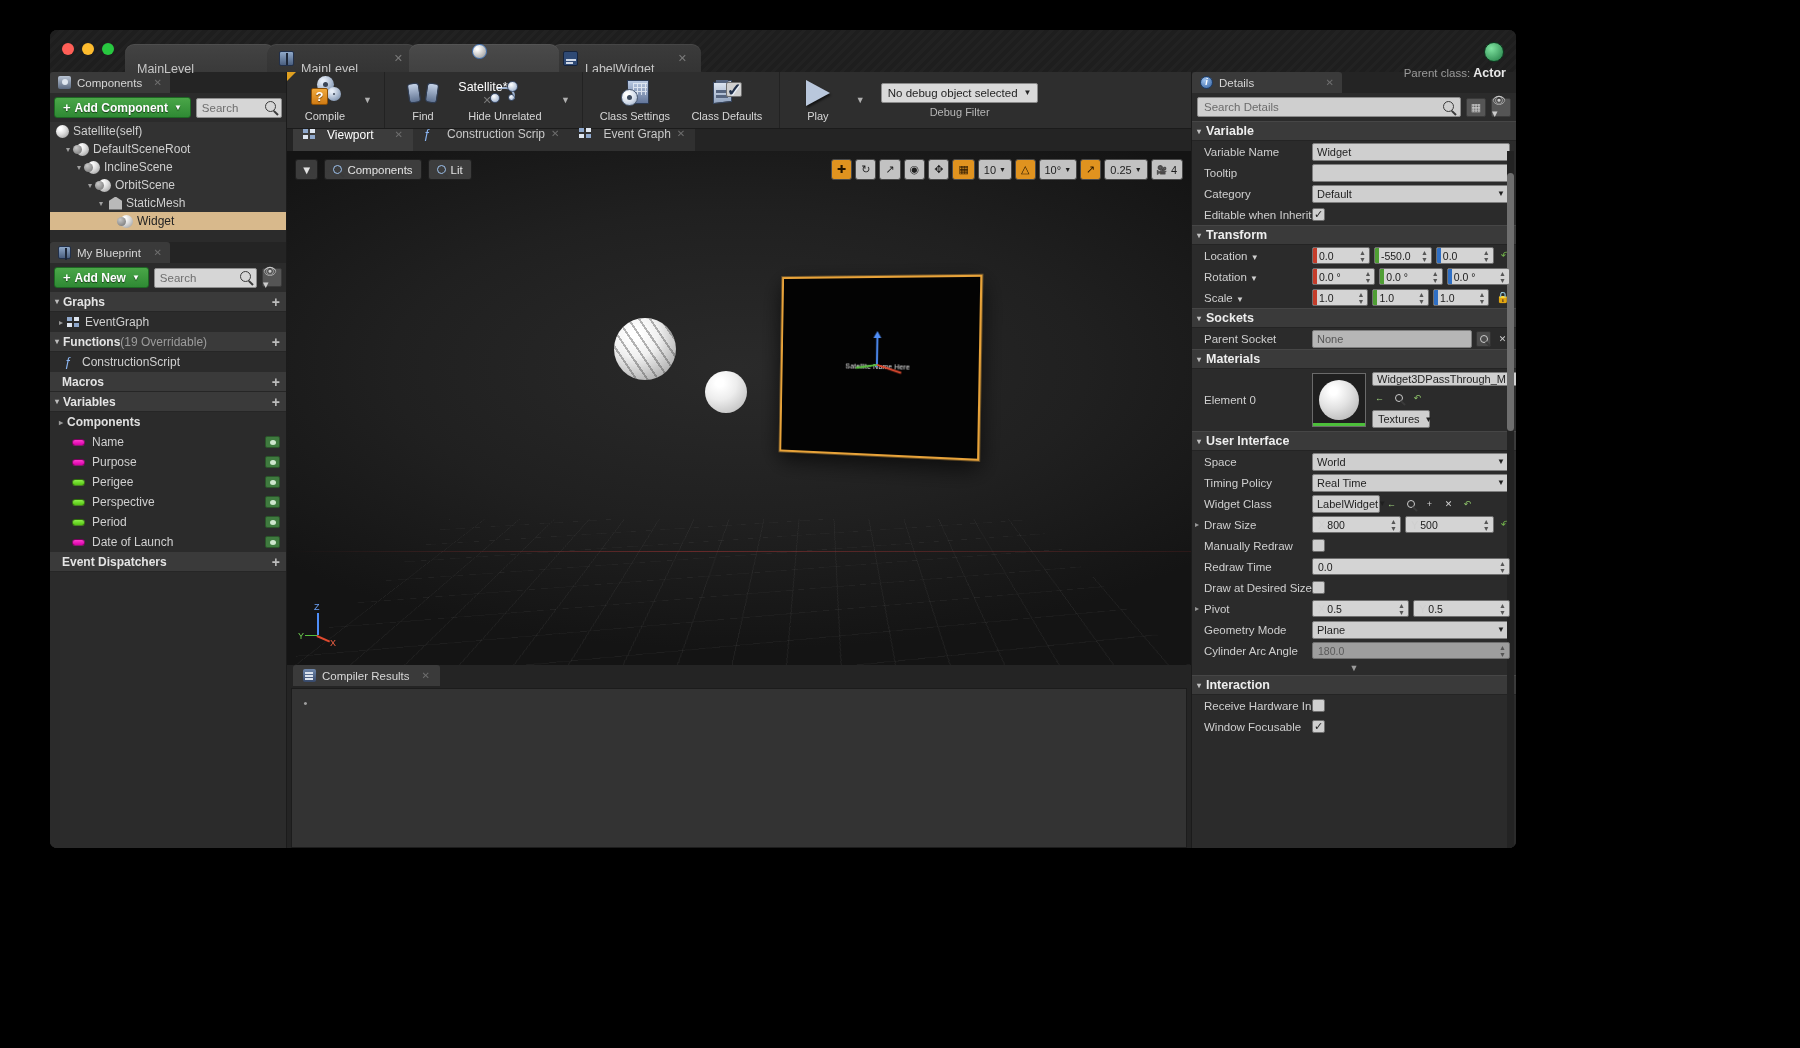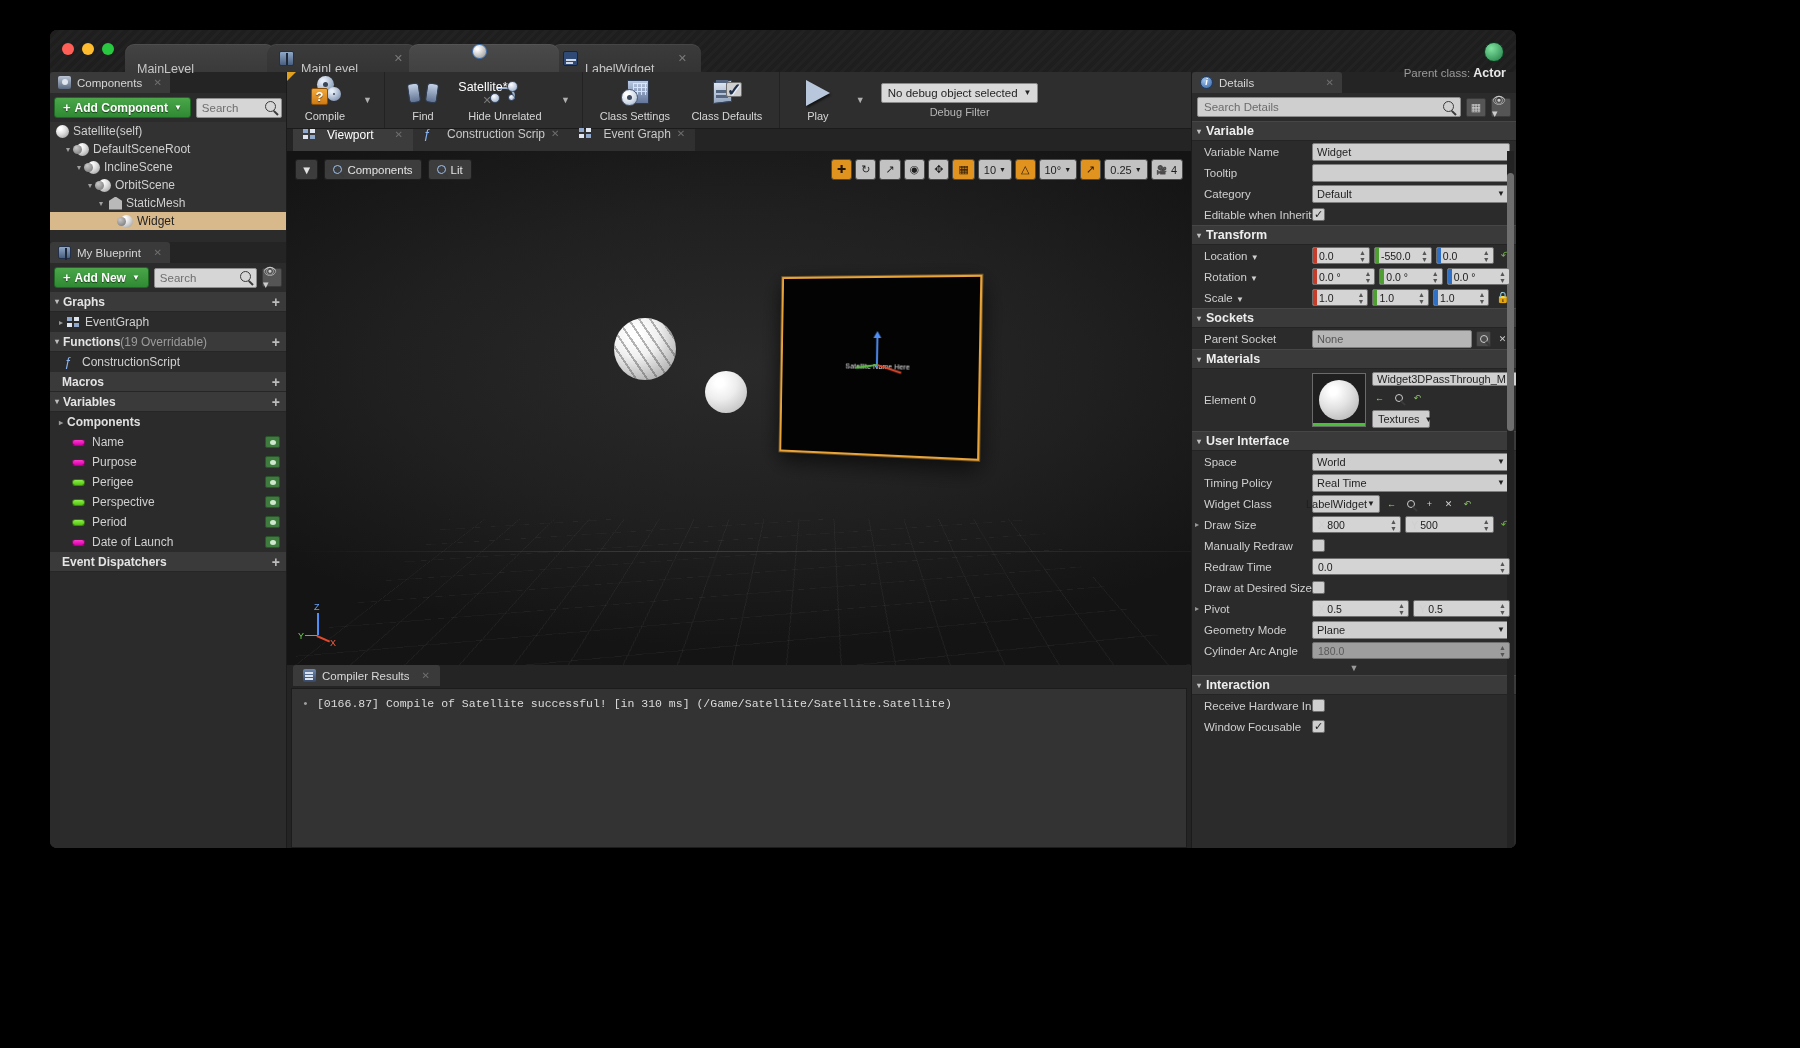--- a/index.html
+++ b/index.html
@@ -372,21 +372,21 @@
   .numf.x::before{ background:#c43d2b; } .numf.y::before{ background:#4f9e34; }
   .numf.z::before{ background:#2f6fc4; } .numf.n::before{ background:transparent; }
   .numf .spin { margin-left:auto; color:#555; font-size:7px; line-height:7px; text-align:center; }
   .numf.plain { padding-left:5px; }
   .xy-lab { color:#cfcfcf; font-size:11px; margin-right:2px; }
   .reset { color:#6fae4a; font-size:11px; margin-left:3px; }
   .lock { color:#b9b9b9; font-size:11px; margin-left:3px; }
 
   .dropd {
     flex:1; height:18px; background:#cfcfcf; border:1px solid #7e7e7e; border-radius:2px;
-    color:#1f1f1f; font-size:11px; display:flex; align-items:center; padding:0 4px; min-width:0;justify-content:flex-end;
+    color:#1f1f1f; font-size:11px; display:flex; align-items:center; padding:0 4px; min-width:0;
   }
   .dropd .dc { margin-left:auto; font-size:8px; }
   .chk {
     width:13px; height:13px; background:#cfcfcf; border:1px solid #6f6f6f; border-radius:2px;
     color:#1f1f1f; font-size:11px; line-height:11px; text-align:center; flex:none;
   }
   .chk.off { color:transparent; }
   .mini { width:15px; height:16px; background:#4a4a4a; border:1px solid #333; border-radius:2px;
           color:#ccc; font-size:9px; display:flex; align-items:center; justify-content:center; flex:none; }
   .matthumb { width:54px; height:54px; background:#1f1f1f; border:1px solid #6a6a6a; position:relative; }
@@ -780,21 +780,20 @@
       <div class="cr-tabrow">
         <div class="cr-tab">
           <span class="pane-icon ic-cresult"></span>
           <span>Compiler Results</span>
           <span class="cclose">✕</span>
         </div>
       </div>
       <div class="cr-body">
         <div class="cr-line">
           <span class="cr-dot">•</span>
-          <span>[0166.87] Compile of Satellite successful! [in 310 ms] (/Game/Satellite/Satellite.Satellite)</span>
         </div>
       </div>
     </div>
 
     <div class="rightcol">
       <div class="paneltab-row">
         <div class="paneltab" style="min-width:150px">
           <span class="pane-icon ic-details"></span>
           <span>Details</span>
           <span class="pclose">✕</span>

